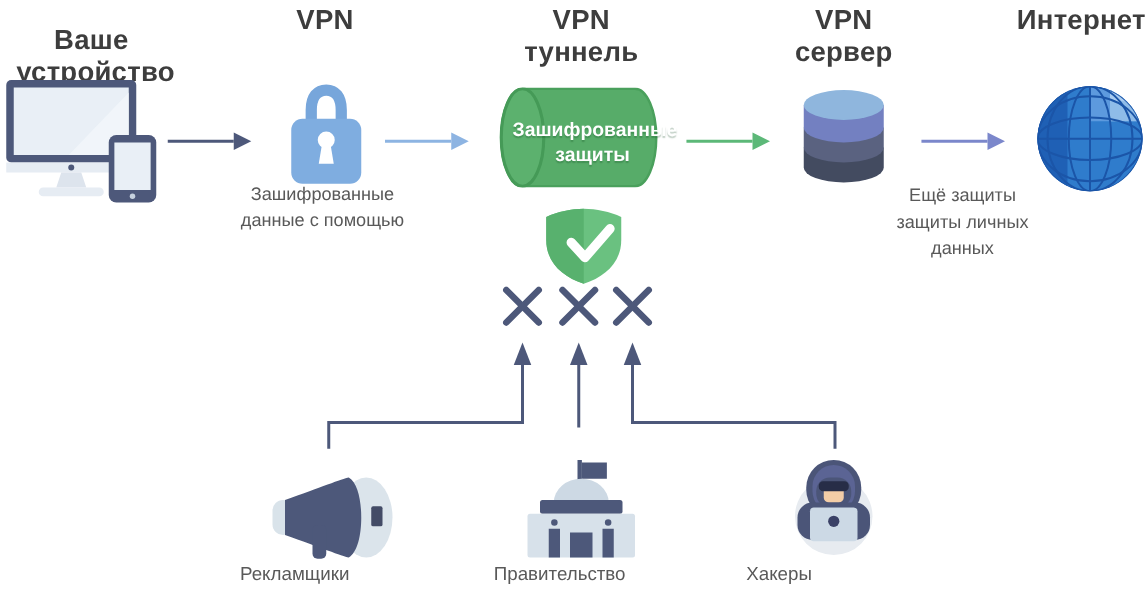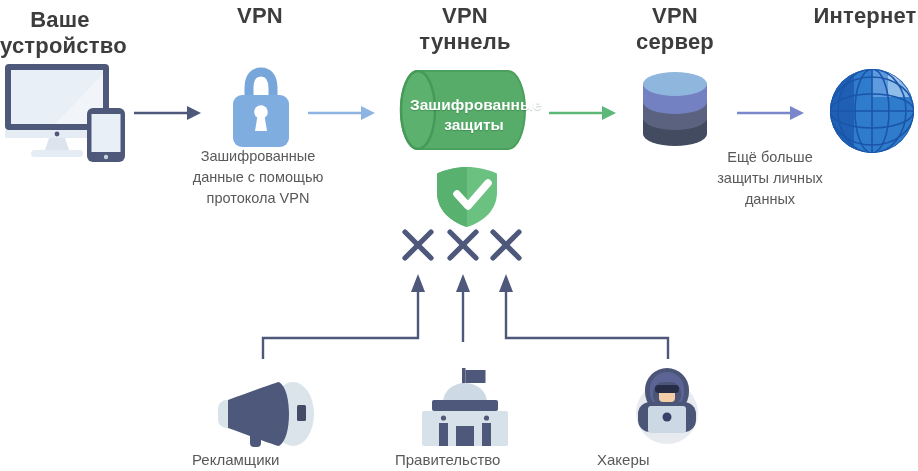--- a/index.html
+++ b/index.html
@@ -23,21 +23,21 @@
     position:absolute; left:410px; top:95px; width:128px; text-align:center;
     font-size:15.5px; font-weight:700; color:#ffffff; line-height:20px;
     text-shadow:0 1px 1px rgba(0,60,20,.25);
   }
 </style>
 </head>
 <body>
 
 <div class="canvas">
 
-  <div class="hdr" style="left:0px; top:7px; width:120px;">
+  <div class="hdr" style="left:0px; top:19px; width:120px;padding-left:13px;">
     <div>Ваше</div>
     <div>устройство</div>
   </div>
   <div class="hdr" style="left:200px; top:3px; width:120px;">
     <div>VPN</div>
   </div>
   <div class="hdr" style="left:405px; top:3px; width:120px;">
     <div>VPN</div>
     <div>туннель</div>
   </div>
@@ -70,21 +70,20 @@
   <svg class="abs" style="left:229px; top:64px;" width="64" height="86" viewBox="0 0 64 86" color="#7fade0">
     <path d="M20,38 V24 C20,13 25,8 32,8 C39,8 44,13 44,24 V38" fill="none" stroke="#77a6db" stroke-width="9"></path>
     <rect x="4" y="31" width="56" height="52" rx="9" fill="currentColor"></rect>
     <circle cx="32" cy="48" r="6.8" fill="#ffffff"></circle>
     <polygon points="28.5,52 35.5,52 38,67 26,67" fill="#ffffff"></polygon>
   </svg>
 
   <div class="cap" style="left:188px; top:146px; width:140px;">
     <div>Зашифрованные</div>
     <div>данные с помощью</div>
-    <div>протокола VPN</div>
   </div>
 
   <svg class="abs" style="left:308px; top:104px;" width="68" height="18" viewBox="0 0 68 18" color="#8db4e2">
     <line x1="0" y1="9" x2="53" y2="9" stroke="currentColor" stroke-width="2.4"></line>
     <polygon points="53,2 67,9 53,16" fill="currentColor"></polygon>
   </svg>
 
   <svg class="abs" style="left:396px; top:70px;" width="146" height="80" viewBox="0 0 146 80" color="#57ac69">
     <path d="M22,1 L112,1 A17,39 0 0 1 112,79 L22,79 A17,39 0 0 1 22,1 Z" fill="currentColor" stroke="#4aa05c" stroke-width="2"></path>
     <ellipse cx="22" cy="40" rx="17" ry="39" fill="#5cb16e" stroke="#459a57" stroke-width="2.5"></ellipse>
@@ -100,21 +99,21 @@
   </svg>
 
   <svg class="abs" style="left:639px; top:68px;" width="72" height="82" viewBox="0 0 72 82">
     <path d="M4,50 L4,66 A32,12 0 0 0 68,66 L68,50 Z" fill="#434b60"></path>
     <path d="M4,34 L4,50 A32,12 0 0 0 68,50 L68,34 Z" fill="#5a6280"></path>
     <path d="M4,16 L4,34 A32,12 0 0 0 68,34 L68,16 Z" fill="#7380c1"></path>
     <ellipse cx="36" cy="16" rx="32" ry="12" fill="#8fb6dd"></ellipse>
   </svg>
 
   <div class="cap" style="left:710px; top:147px; width:120px;">
-    <div>Ещё больше</div>
+    <div>Ещё защиты</div>
     <div>защиты личных</div>
     <div>данных</div>
   </div>
 
   <svg class="abs" style="left:737px; top:104px;" width="68" height="18" viewBox="0 0 68 18" color="#7b87cb">
     <line x1="0" y1="9" x2="53" y2="9" stroke="currentColor" stroke-width="2.4"></line>
     <polygon points="53,2 67,9 53,16" fill="currentColor"></polygon>
   </svg>
 
   <svg class="abs" style="left:828px; top:67px;" width="88" height="88" viewBox="0 0 88 88">

